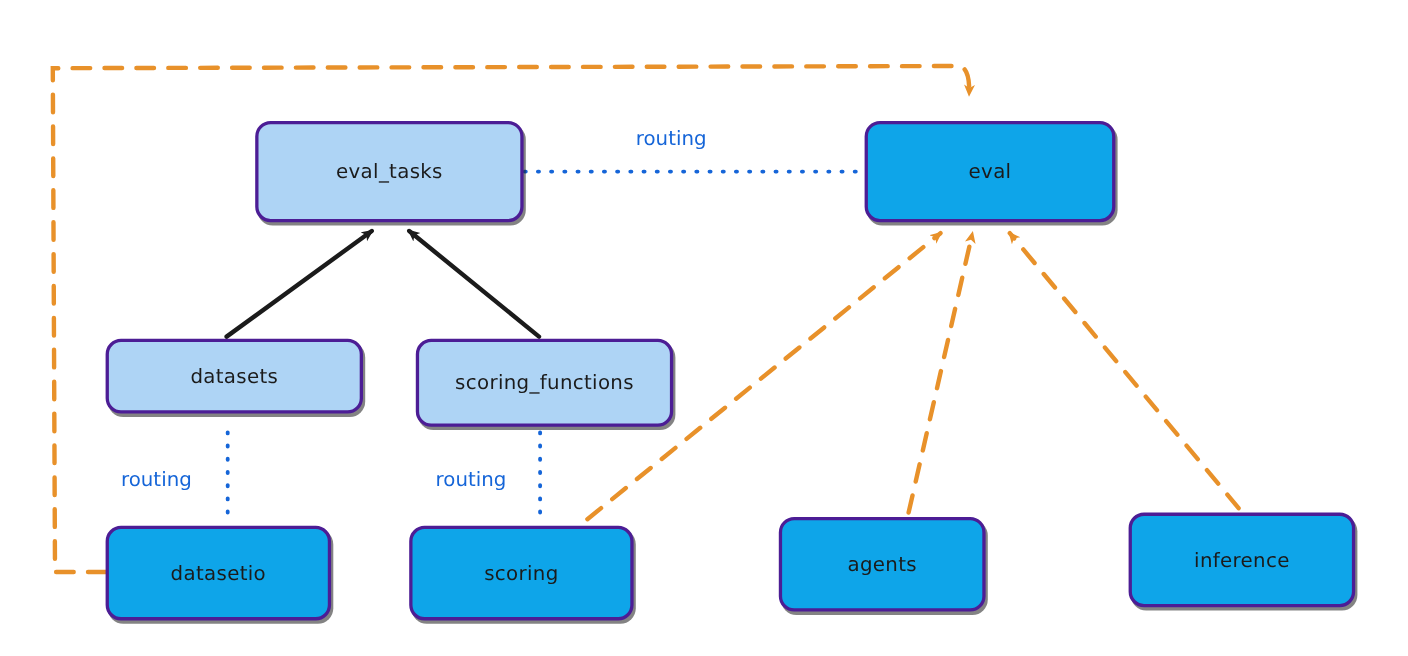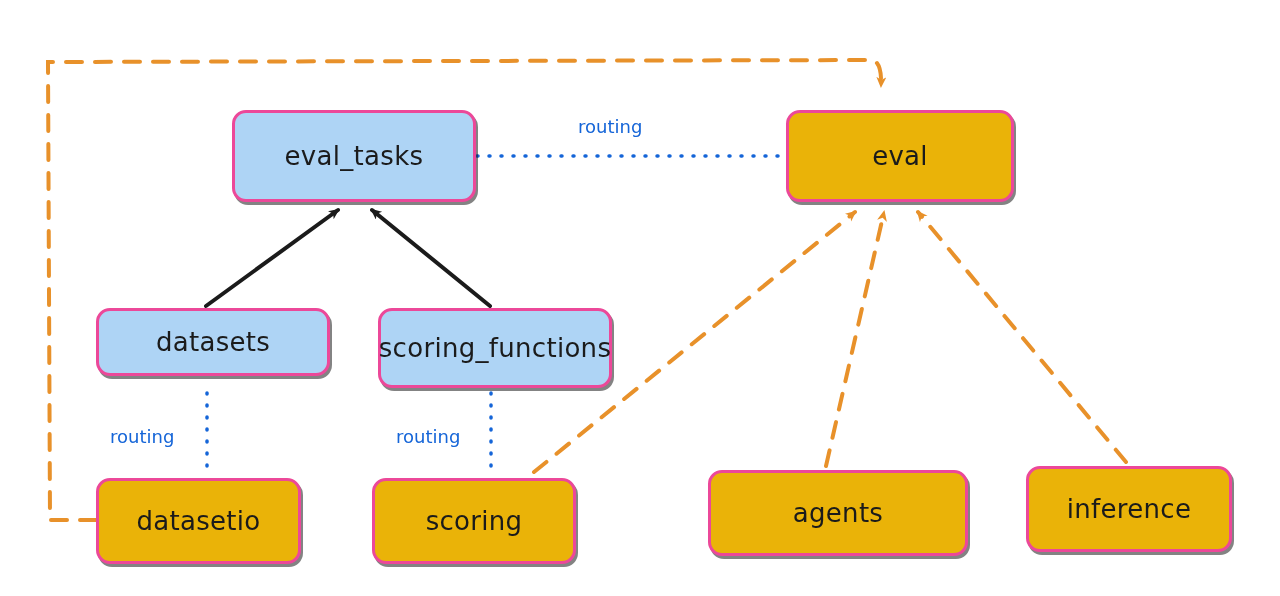--- a/index.html
+++ b/index.html
@@ -17,34 +17,34 @@
   #canvas {
     position: absolute;
     left: 0;
     top: 0;
     width: 1280px;
     height: 596px;
   }
   .node {
     position: absolute;
     box-sizing: border-box;
-    border: 3px solid #ec4899;
+    border: 3px solid #4c1d95;
     border-radius: 14px;
     display: flex;
     align-items: center;
     justify-content: center;
     font-family: "DejaVu Sans", sans-serif;
-    font-size: 26px;
+    font-size: 18px;
     color: #1b1b1b;
     letter-spacing: 0.3px;
     box-shadow: 2px 3px 0 rgba(30,30,30,0.55);
     text-align: center;
   }
   .node.blue  { background: #aed4f5; }
-  .node.green { background: #eab308; }
+  .node.green { background: #0ea5e9; }
 
   .edge-label {
     position: absolute;
     font-family: "DejaVu Sans", sans-serif;
     font-size: 18px;
     color: #1565d8;
     white-space: nowrap;
   }
 </style>
 </head>
@@ -114,21 +114,21 @@
 </div>
 
 <div class="node green" style="left:96px; top:478px; width:205px; height:86px;">
   <span>datasetio</span>
 </div>
 
 <div class="node green" style="left:372px; top:478px; width:204px; height:86px;">
   <span>scoring</span>
 </div>
 
-<div class="node green" style="left:708px; top:470px; width:260px; height:86px;">
+<div class="node green" style="left:708px; top:470px; width:188px; height:86px;">
   <span>agents</span>
 </div>
 
 <div class="node green" style="left:1026px; top:466px; width:206px; height:86px;">
   <span>inference</span>
 </div>
 
 <div class="edge-label" style="left:578px; top:116px;">routing</div>
 
 <div class="edge-label" style="left:110px; top:426px;">routing</div>

